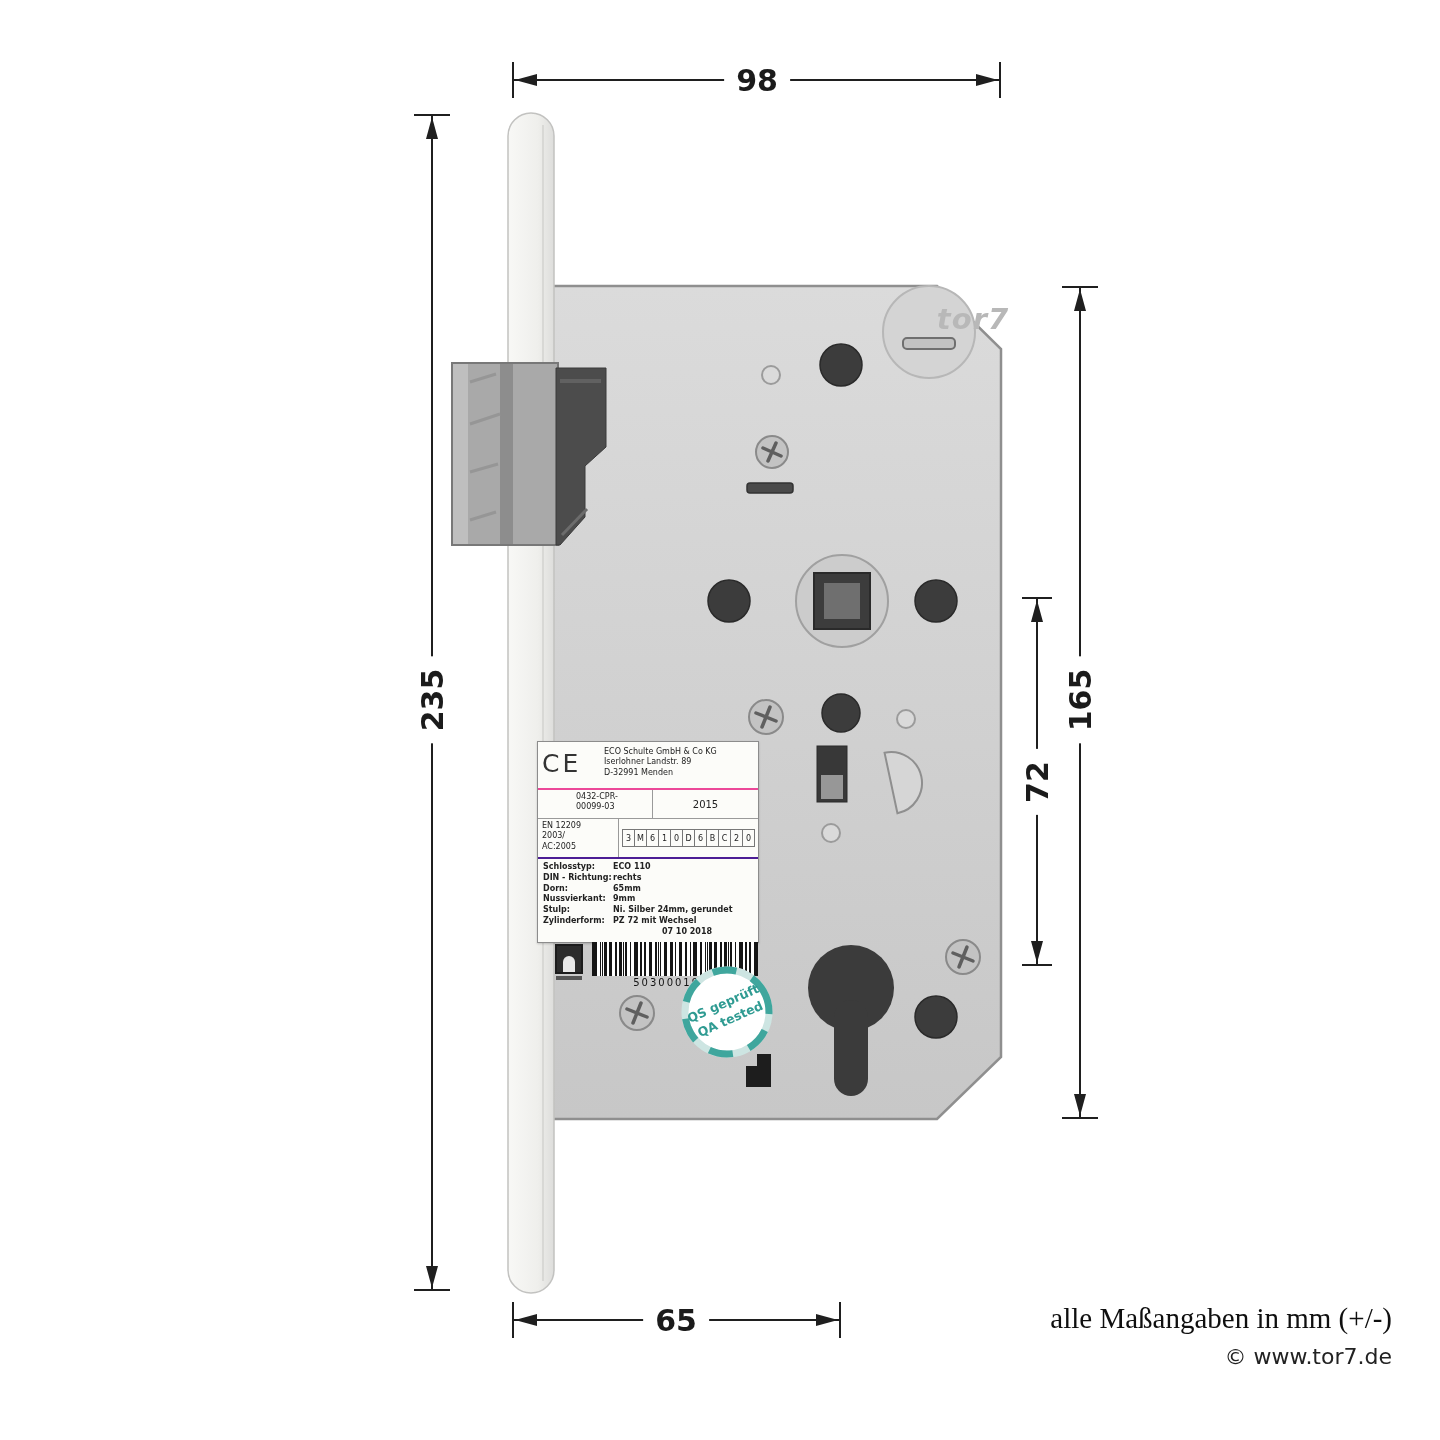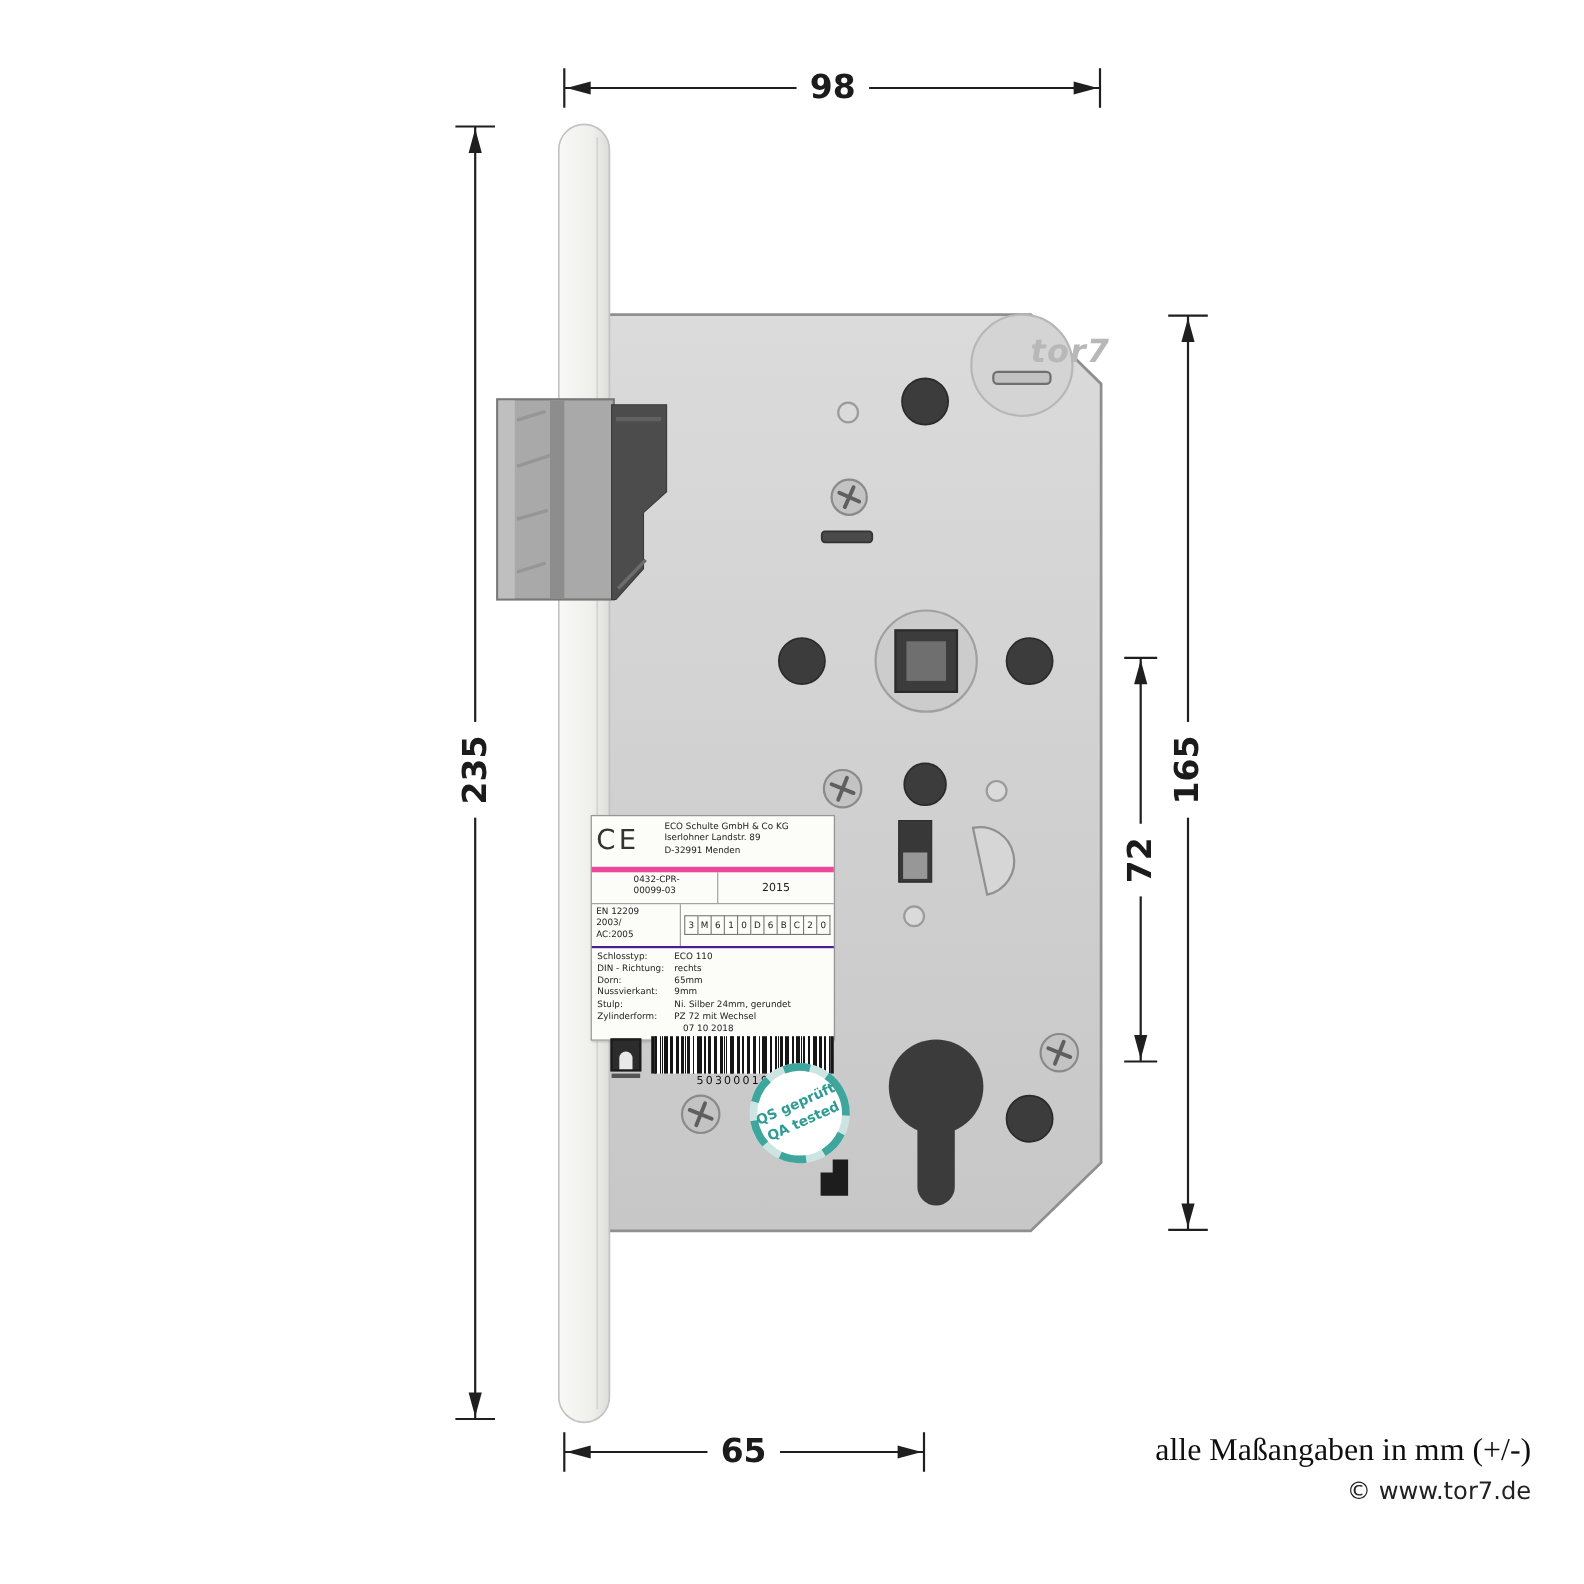--- a/index.html
+++ b/index.html
@@ -16,35 +16,35 @@
     white-space:nowrap;z-index:5;
   }
   .dim-label.vert{transform:translate(-50%,-50%) rotate(-90deg);}
 
   
   .sticker{
     position:absolute;left:537px;top:741px;width:220px;
     background:#fcfcf9;border:1px solid #8c8c8c;color:#222;z-index:3;
     box-shadow:0 1px 2px rgba(0,0,0,.18);
   }
-  .hdr{display:flex;border-bottom:5px solid #ec4899;padding:3px 4px;height:40px;}
+  .hdr{display:flex;border-bottom:2px solid #ec4899;padding:3px 4px;height:40px;}
   .ce{font-size:25px;width:62px;letter-spacing:3px;color:#333;padding-top:4px;}
   .addr{font-size:8px;line-height:1.3;padding-top:2px;}
   .row2{display:flex;border-bottom:1px solid #9a9a9a;height:28px;padding-left:34px;}
   .row3{display:flex;border-bottom:2px solid #4c1d95;height:38px;}
   .cell-l{width:72px;border-right:1px solid #9a9a9a;font-size:8px;padding:2px 4px;line-height:1.3;}
   .cell-r{flex:1;display:flex;align-items:center;justify-content:center;font-size:10px;}
   .code-cells{flex:1;display:flex;align-items:center;justify-content:center;padding:0 2px;}
   .code-cell{width:11px;height:16px;border:1px solid #777;border-left:none;font-size:8px;
     display:flex;align-items:center;justify-content:center;}
   .code-cell:first-child{border-left:1px solid #777;}
-  .specs{padding:3px 5px 4px;font-size:8px;line-height:1.35;}
+  .specs{padding:3px 5px 4px;font-size:8px;line-height:1.35;font-weight:bold;}
   .spec-row{white-space:nowrap;}
   .spec-key{display:inline-block;width:70px;}
-  .date-row{margin-left:78px;}
+  .date-row{margin-left:78px;text-align:center;}
 
   
   .barcode{position:absolute;left:592px;top:942px;width:166px;z-index:3;}
   .bars{
     height:34px;background-color:#fff;border-left:3px solid #151515;border-right:3px solid #151515;
     background-image:
       repeating-linear-gradient(90deg,#151515 0 2px,transparent 2px 5px,#151515 5px 6px,transparent 6px 9px,#151515 9px 12px,transparent 12px 15px),
       repeating-linear-gradient(90deg,#151515 0 1px,transparent 1px 7px);
   }
   .bc-num{text-align:center;font-size:10px;letter-spacing:2px;margin-top:1px;color:#111;}

